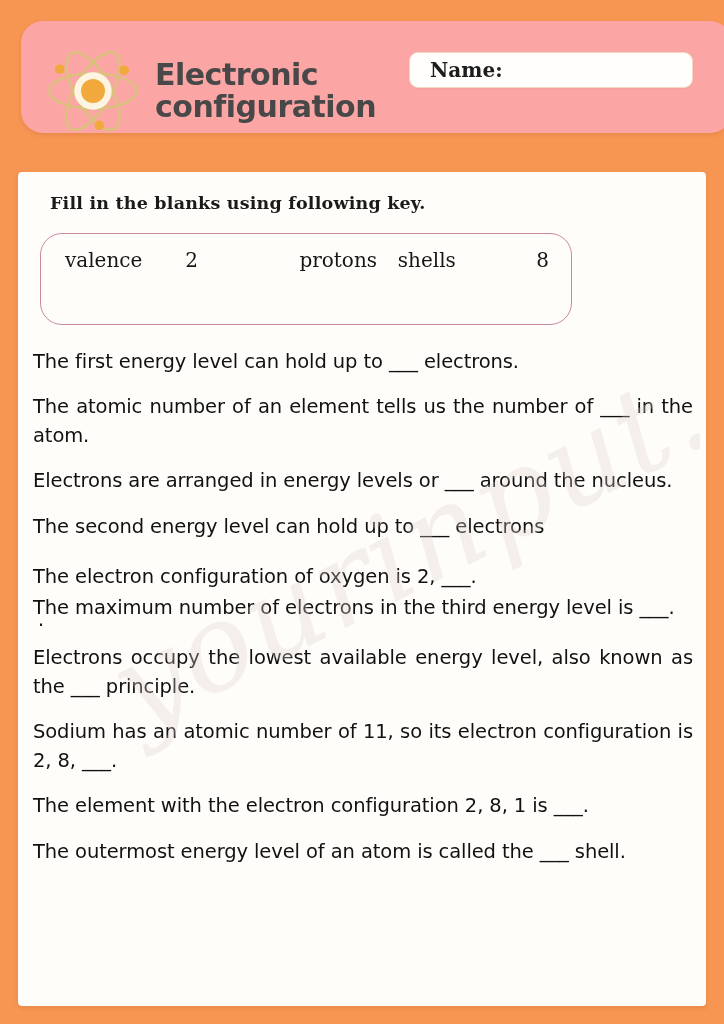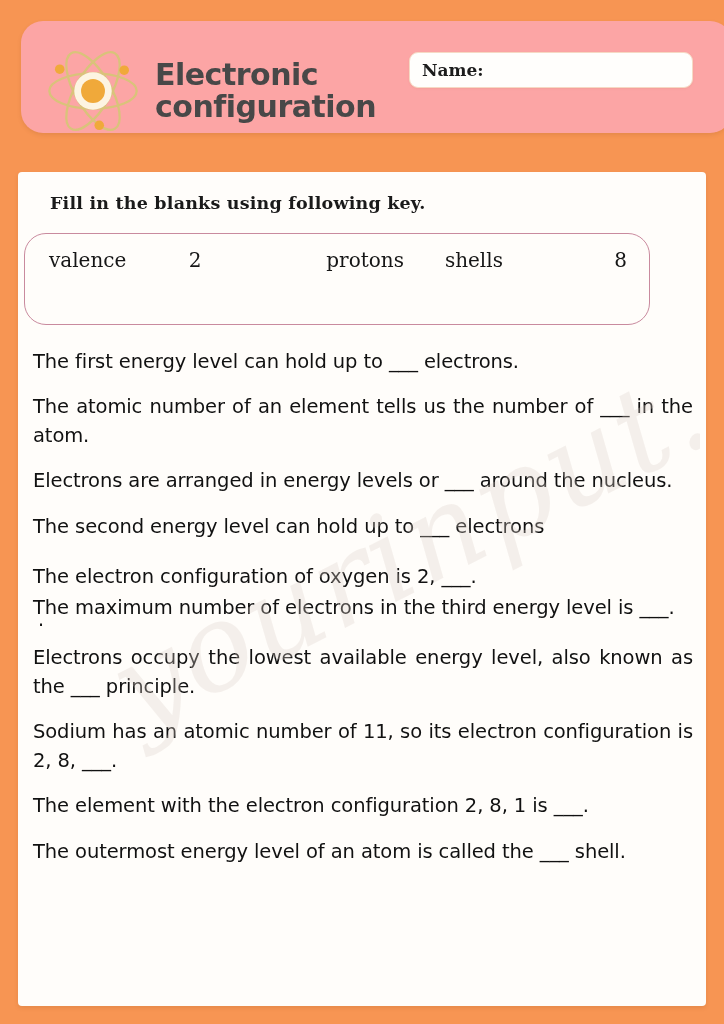--- a/index.html
+++ b/index.html
@@ -91,26 +91,26 @@
     left: 388px;
     width: 282px;
     height: 34px;
     background: #fffefc;
     border: 1.5px solid #f6d9c4;
     border-radius: 9px;
     box-shadow: 0 1px 2px rgba(180, 120, 70, 0.10);
   }
   .field-label {
     position: absolute;
-    left: 12px;
+    left: 20px;
     top: 50%;
     transform: translateY(-50%);
     font-family: "DejaVu Serif", serif;
     font-weight: bold;
-    font-size: 17px;
+    font-size: 20px;
     color: #1c1c1c;
   }
   #name-field { top: 31px; }
   #date-field { top: 89px; }
 
   
   .content-panel {
     position: absolute;
     left: 18px;
     top: 172px;
@@ -130,23 +130,23 @@
     font-family: "DejaVu Serif", serif;
     font-weight: bold;
     font-size: 17.5px;
     color: #1a1a1a;
     letter-spacing: 0.2px;
   }
 
   
   .word-bank {
     position: absolute;
-    left: 6px;
+    left: 22px;
     top: 61px;
-    width: 626px;
+    width: 532px;
     height: 92px;
     border: 1.6px solid #c98a9e;
     border-radius: 22px;
     box-sizing: border-box;
     background: transparent;
     padding-left: 24px;
   }
   .wb-row {
     position: absolute;
     left: 0;

